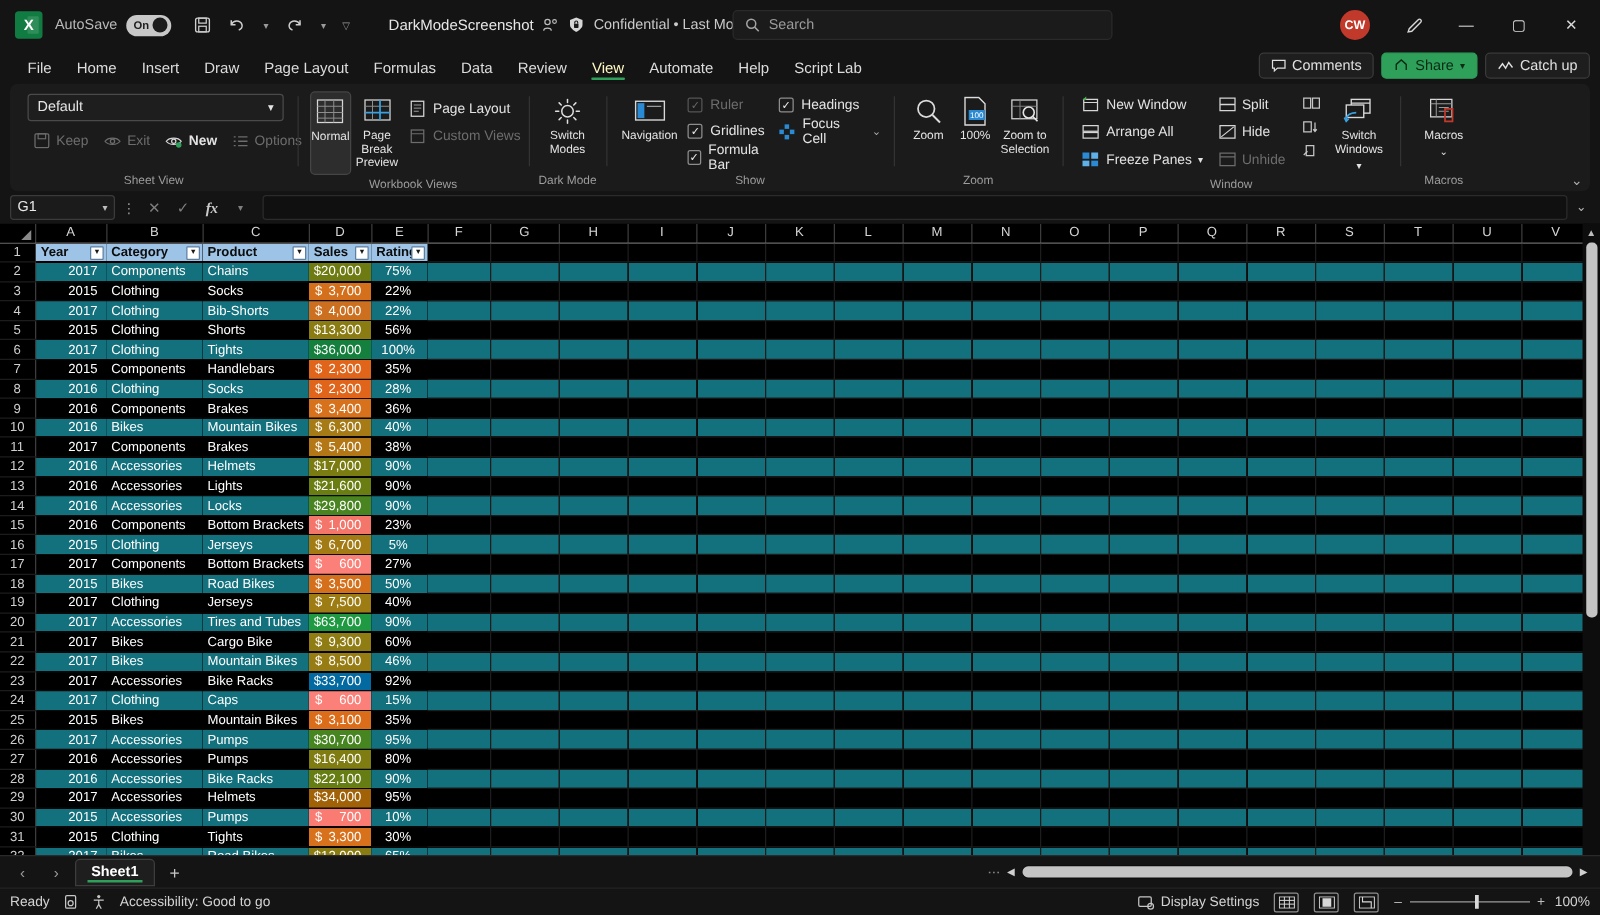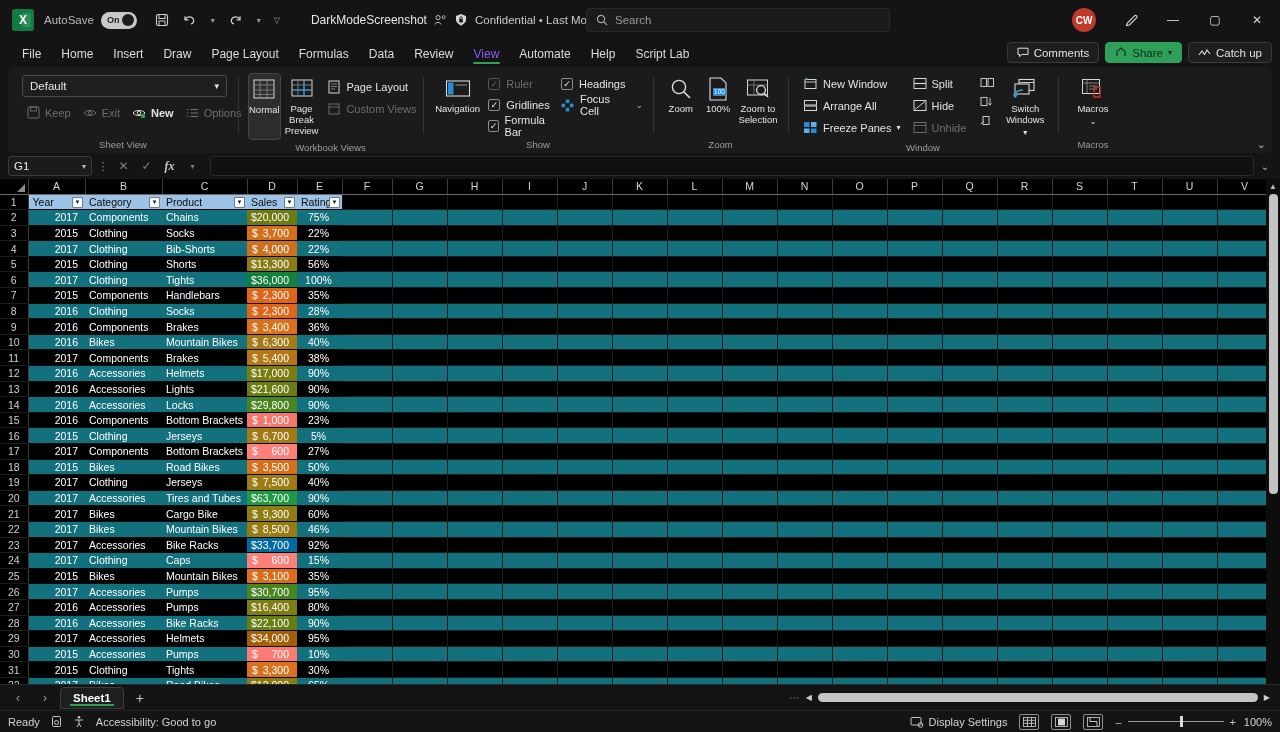--- a/index.html
+++ b/index.html
@@ -70,21 +70,21 @@
 
   
   .ribbon-tabs {
     height: 24px; flex: 0 0 24px; display: flex; align-items: flex-end;
     padding-left: 12px; background: #141414; position: relative;
   }
   .rtab {
     font-size: 12px; color: #dcdcdc; padding: 0 10px 3px 10px;
     position: relative; white-space: nowrap;
   }
-  .rtab.active { color: #8b5cf6; }
+  .rtab.active { color: #fef9c3; }
   .rtab.active::after {
     content: ""; position: absolute; left: 9px; right: 9px; bottom: 0;
     height: 2px; background: #2ea05a; border-radius: 2px;
   }
   .tabs-right { position: absolute; right: 8px; bottom: 1px; display: flex; gap: 6px; align-items: center; }
   .pillbtn {
     height: 21px; border: 1px solid #3a3a3a; border-radius: 4px; background: #1e1e1e;
     display: flex; align-items: center; gap: 5px; padding: 0 9px;
     font-size: 11.5px; color: #e0e0e0;
   }
@@ -175,21 +175,21 @@
     width: 28px; height: 15.6px; background: #000; color: #cfcfcf; font-size: 10.5px;
     text-align: center; border-right: 1px solid #3c3c3c; border-bottom: 1px solid #1c1c1c;
   }
   td.cell {
     height: 15.6px; font-size: 10.5px; padding: 0 4px; white-space: nowrap; overflow: hidden;
     border-bottom: 1px solid rgba(255,255,255,0.04);
   }
   td.empty { background: #000; border-right: 1px solid #1d1d1d; border-bottom: 1px solid #1d1d1d; }
   
   td.thdr {
-    background: #9dc3e6; color: #0d0d0d; font-size: 10.5px; font-weight: normal;
+    background: #9dc3e6; color: #0d0d0d; font-size: 10.5px; font-weight: bold;
     padding: 0 3px 0 4px; position: relative; border-bottom: 1px solid #000;
   }
   td.thdr .hl { display: inline-block; }
   .fbtn-arrow {
     position: absolute; right: 2px; top: 2px; width: 11px; height: 11px;
     background: #ffffff; border: 1px solid #5f7fa0; border-radius: 1px;
     display: flex; align-items: center; justify-content: center;
     font-size: 6px; color: #1a1a1a; line-height: 1;
   }
   tr.band td.cell { background: #13707d; color: #ffffff; }
@@ -479,20 +479,43 @@
                   <line x1="2" y1="5" x2="12" y2="5" stroke="#6d6d6d" stroke-width="0.9"></line>
                 </svg>
               </span>
             <span>Custom Views</span>
           </div>
         </div>
       </div>
       <div class="rgroup-title">Workbook Views</div>
     </div>
 
+    <div class="rgroup" style="width:62px">
+      <div class="rgroup-body" style="justify-content:center">
+        <div class="bigbtn w52">
+          <span class="ico">
+            <svg width="24" height="24" viewBox="0 0 24 24">
+                <circle cx="12" cy="12" r="4.6" fill="none" stroke="#e0e0e0" stroke-width="1.2"></circle>
+                <g stroke="#e0e0e0" stroke-width="1.2" stroke-linecap="round">
+                  <line x1="12" y1="2.5" x2="12" y2="5"></line>
+                  <line x1="12" y1="19" x2="12" y2="21.5"></line>
+                  <line x1="2.5" y1="12" x2="5" y2="12"></line>
+                  <line x1="19" y1="12" x2="21.5" y2="12"></line>
+                  <line x1="5.3" y1="5.3" x2="7" y2="7"></line>
+                  <line x1="17" y1="17" x2="18.7" y2="18.7"></line>
+                  <line x1="18.7" y1="5.3" x2="17" y2="7"></line>
+                  <line x1="7" y1="17" x2="5.3" y2="18.7"></line>
+                </g>
+              </svg>
+          </span>
+          <span>Switch Modes</span>
+        </div>
+      </div>
+      <div class="rgroup-title">Dark Mode</div>
+    </div>
 
     <div class="rgroup" style="width:230px">
       <div class="rgroup-body" style="gap:6px">
         <div class="bigbtn w58">
           <span class="ico">
             <svg width="26" height="20" viewBox="0 0 26 20">
                 <rect x="1.5" y="2" width="23" height="15" fill="none" stroke="#d8d8d8" stroke-width="1.1"></rect>
                 <rect x="3" y="3.5" width="5.5" height="12" fill="#2a8ad4"></rect>
                 <line x1="10.5" y1="6" x2="22" y2="6" stroke="#9a9a9a" stroke-width="1"></line>
               </svg>

